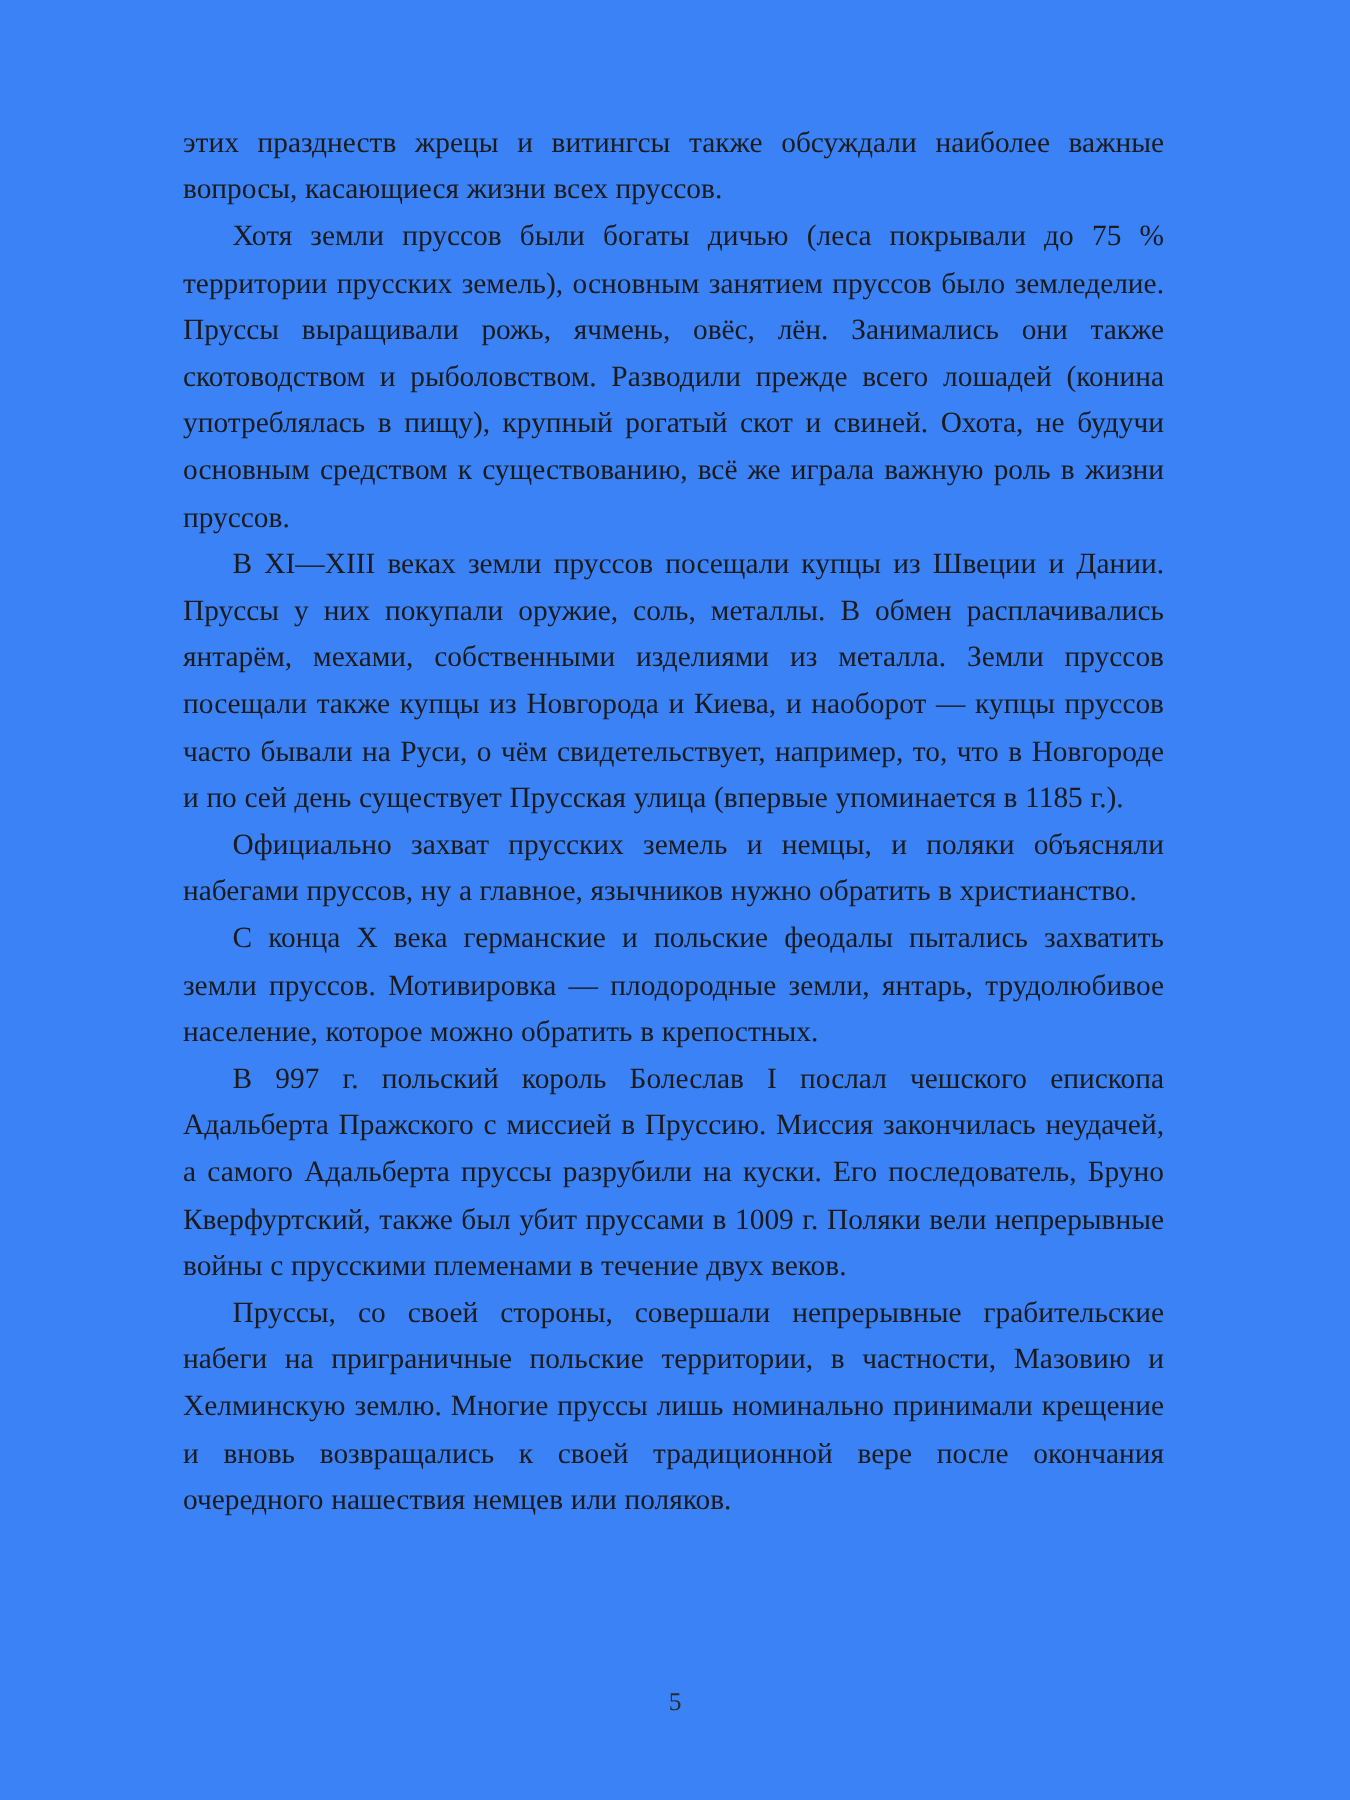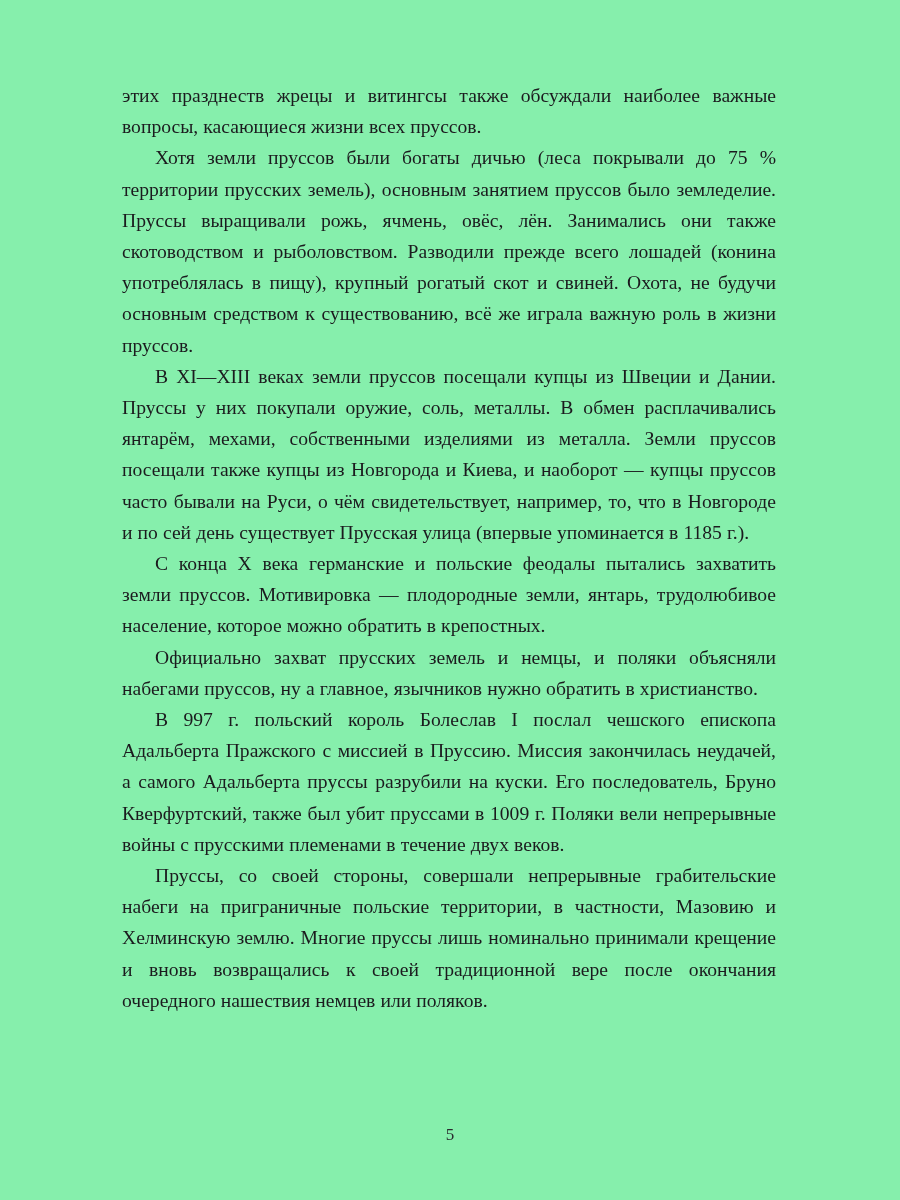--- a/index.html
+++ b/index.html
@@ -5,21 +5,21 @@
 <style>
   html, body {
     margin: 0;
     padding: 0;
     background: #ffffff;
   }
   .page {
     position: relative;
     width: 900px;
     height: 1200px;
-    background: #86efac;
+    background: #3b82f6;
     margin: 0 auto;
     overflow: hidden;
     font-family: "Liberation Serif", "DejaVu Serif", serif;
     color: #17171a;
     -webkit-font-smoothing: antialiased;
   }
   .text-column {
     position: absolute;
     left: 122px;
     top: 80px;
@@ -53,21 +53,21 @@
 </style>
 </head>
 <body>
 
 <div class="page">
 
   <div class="text-column">
     <p class="para no-indent">этих празднеств жрецы и витингсы также обсуждали наиболее важные вопросы, касающиеся жизни всех пруссов.</p>
     <p class="para">Хотя земли пруссов были богаты дичью (леса покрывали до 75 % территории прусских земель), основным занятием пруссов было земледелие. Пруссы выращивали рожь, ячмень, овёс, лён. Занимались они также скотоводством и рыболовством. Разводили прежде всего лошадей (конина употреблялась в пищу), крупный рогатый скот и свиней. Охота, не будучи основным средством к существованию, всё же играла важную роль в жизни пруссов.</p>
     <p class="para">В XI—XIII веках земли пруссов посещали купцы из Швеции и Дании. Пруссы у них покупали оружие, соль, металлы. В обмен расплачивались янтарём, мехами, собственными изделиями из металла. Земли пруссов посещали также купцы из Новгорода и Киева, и наоборот — купцы пруссов часто бывали на Руси, о чём свидетельствует, например, то, что в Новгороде и по сей день существует Прусская улица (впервые упоминается в 1185 г.).</p>
+    <p class="para">Официально захват прусских земель и немцы, и поляки объясняли набегами пруссов, ну а главное, язычников нужно обратить в христианство.</p>
     <p class="para">С конца X века германские и польские феодалы пытались захватить земли пруссов. Мотивировка — плодородные земли, янтарь, трудолюбивое население, которое можно обратить в крепостных.</p>
-    <p class="para">Официально захват прусских земель и немцы, и поляки объясняли набегами пруссов, ну а главное, язычников нужно обратить в христианство.</p>
     <p class="para">В 997 г. польский король Болеслав I послал чешского епископа Адальберта Пражского с миссией в Пруссию. Миссия закончилась неудачей, а самого Адальберта пруссы разрубили на куски. Его последователь, Бруно Кверфуртский, также был убит пруссами в 1009 г. Поляки вели непрерывные войны с прусскими племенами в течение двух веков.</p>
     <p class="para">Пруссы, со своей стороны, совершали непрерывные грабительские набеги на приграничные польские территории, в частности, Мазовию и Хелминскую землю. Многие пруссы лишь номинально принимали крещение и вновь возвращались к своей традиционной вере после окончания очередного нашествия немцев или поляков.</p>
   </div>
 
   <div class="page-number">5</div>
 
 </div>
 
 </body></html>

